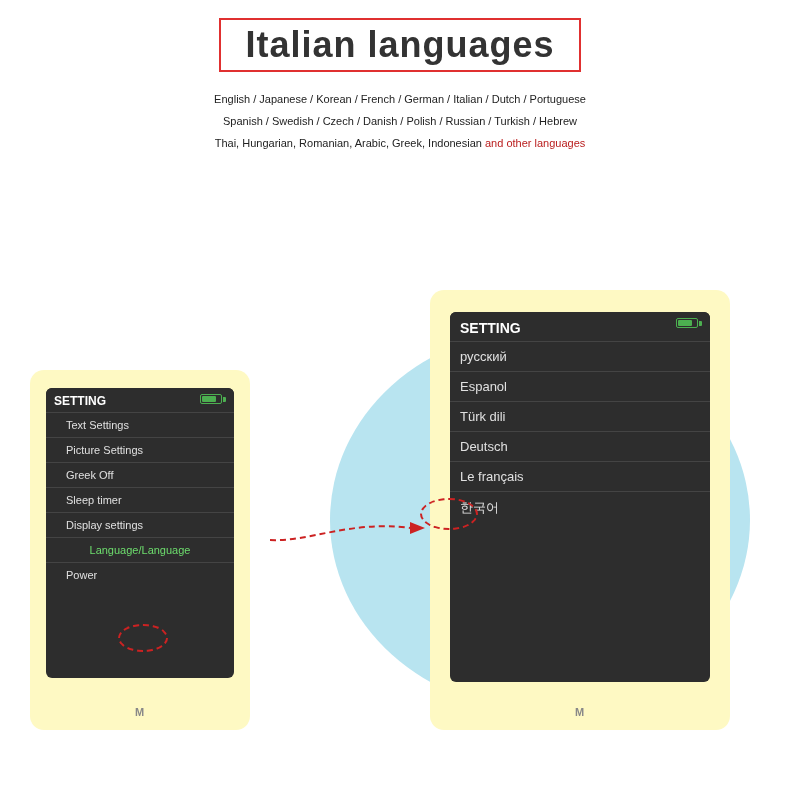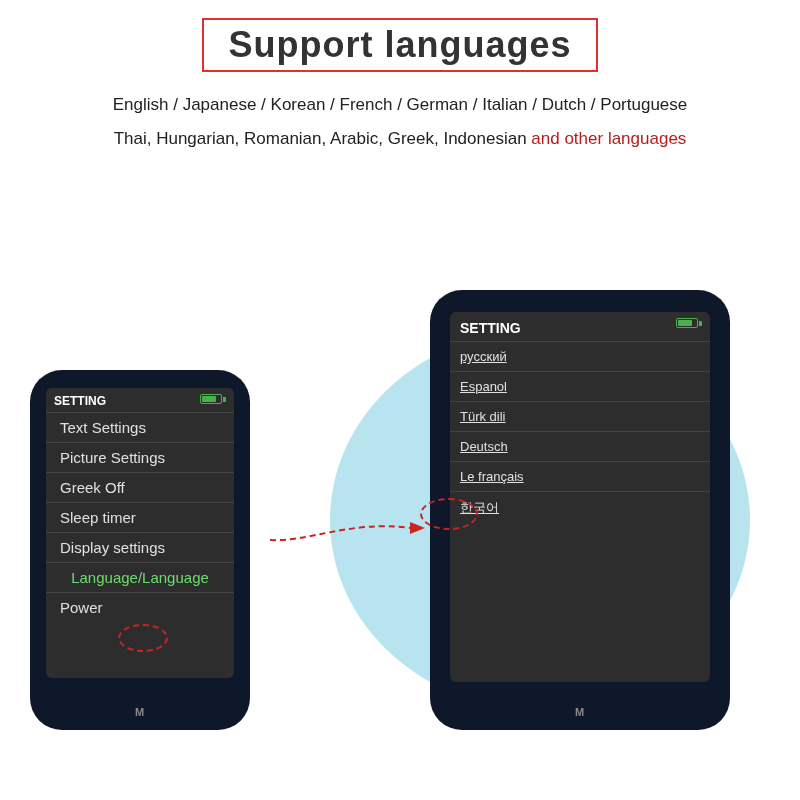--- a/index.html
+++ b/index.html
@@ -20,21 +20,21 @@
     .header-title {
       display: inline-block;
       border: 2px solid #e03030;
       padding: 4px 24px;
       font-size: 36px;
       font-weight: bold;
       color: #333;
       letter-spacing: 1px;
     }
     .languages-text {
-      font-size: 17px;
+      font-size: 11px;
       color: #222;
       line-height: 2;
       padding: 6px 30px 0;
       text-align: center;
     }
     .lang-highlight {
       color: #b91c1c;
     }
 
     
@@ -45,22 +45,22 @@
       background: #b8e4f0;
       border-radius: 50%;
       top: 330px;
       left: 330px;
       z-index: 0;
     }
 
     
     .device {
       position: absolute;
-      background: #0f172a;
-      border-radius: 32px;
+      background: #fef9c3;
+      border-radius: 14px;
       z-index: 2;
       display: flex;
       flex-direction: column;
       align-items: center;
     }
 
     
     .device-left {
       width: 220px;
       height: 360px;
@@ -148,27 +148,26 @@
       cursor: pointer;
     }
     .menu-item.active {
       color: #6ddd6d;
       text-align: center;
     }
     .menu-item.highlighted {
       color: #ff4444;
     }
     .device-left .menu-item {
-      font-size: 15px;
-      padding: 6px 14px;
+      font-size: 11px;
+      padding: 6px 20px;
     }
     .device-right .menu-item {
       font-size: 13px;
       padding: 7px 10px;
-      text-decoration: underline;
     }
 
     
     .device-bottom {
       flex: 1;
       display: flex;
       align-items: flex-end;
       justify-content: center;
       padding-bottom: 12px;
     }
@@ -210,24 +209,25 @@
       width: 58px;
       height: 32px;
       top: 498px;
       left: 420px;
     }
   </style>
 </head>
 <body>
 
 <div class="header">
-  <div class="header-title">Support languages</div>
+  <div class="header-title">Italian languages</div>
 </div>
 <div class="languages-text">
   <div>English / Japanese / Korean / French / German / Italian / Dutch / Portuguese</div>
+  <div>Spanish / Swedish / Czech / Danish / Polish / Russian / Turkish / Hebrew</div>
   <div>
     <span>Thai, Hungarian, Romanian, Arabic, Greek, Indonesian</span><span class="lang-highlight"> and other languages</span>
   </div>
 </div>
 
 <div class="oval-bg"></div>
 
 <div class="device device-left">
   <div class="screen">
     <div class="battery">

